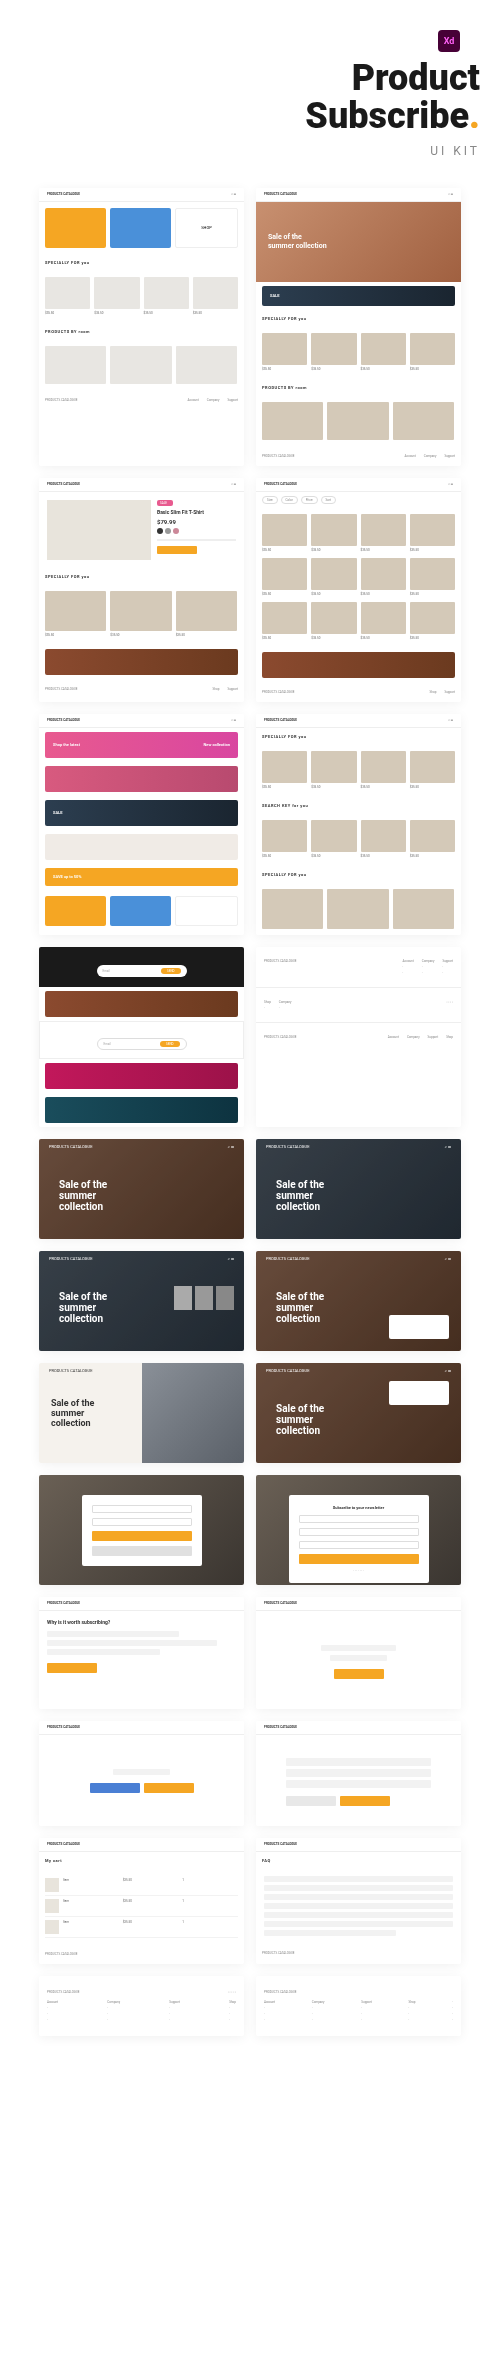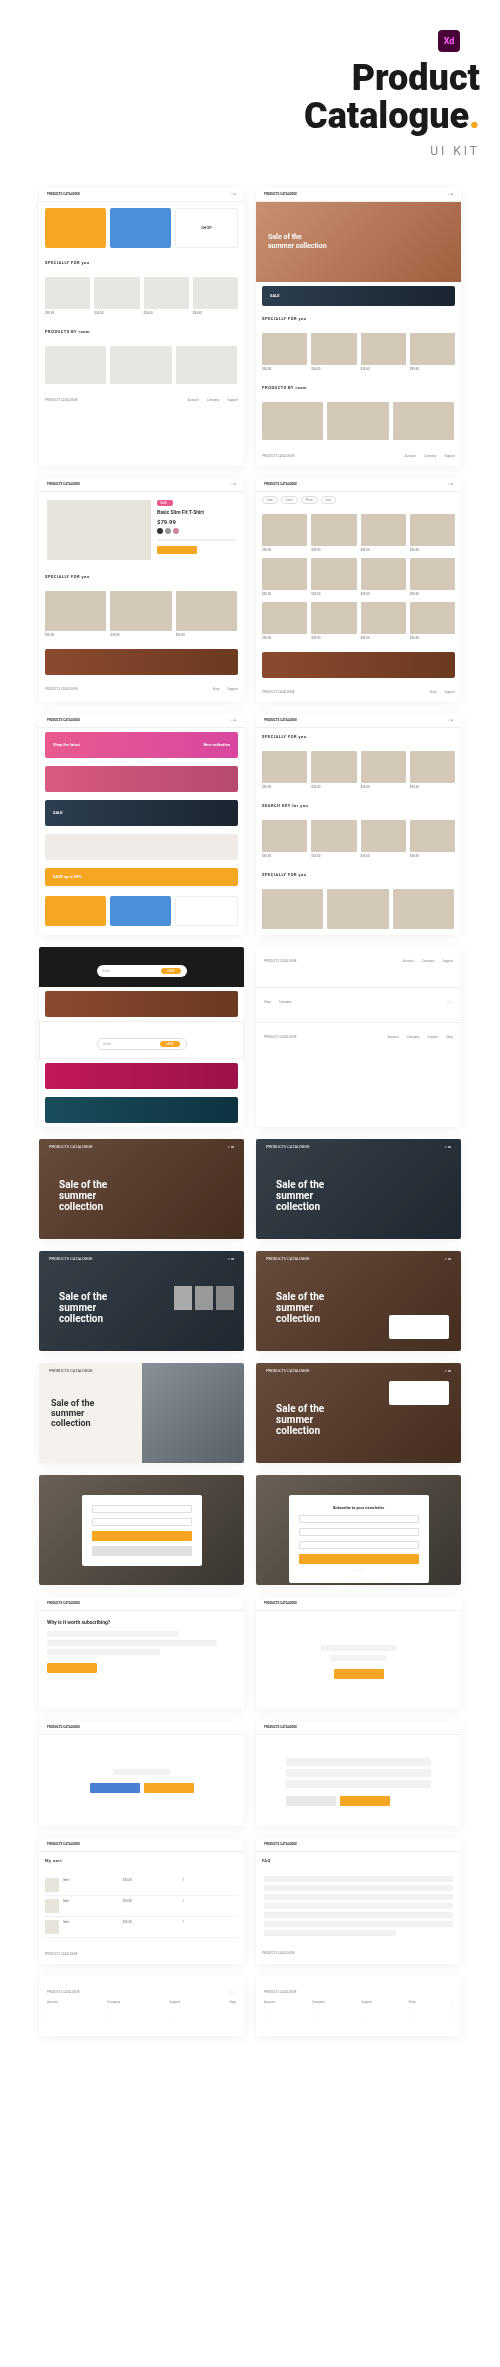--- a/index.html
+++ b/index.html
@@ -78,21 +78,21 @@
 .filter-bar{display:flex;gap:3px;padding:4px 6px;flex-wrap:wrap}
 .filter-bar .chip{font-size:3px;padding:1px 4px;border:1px solid #ddd;border-radius:6px;color:#888}
 .xd-badge{position:absolute;top:30px;right:40px;width:22px;height:22px;background:#470137;border-radius:4px;display:flex;align-items:center;justify-content:center;color:#ff61f6;font-size:9px;font-weight:700}
 </style>
 </head>
 <body>
 
 <div class="xd-badge">Xd</div>
 
 <div class="header">
-  <h1><span>Product</span><br><span>Catalogue</span><span class="dot">.</span></h1>
+  <h1><span>Product</span><br><span>Subscribe</span><span class="dot">.</span></h1>
   <div class="sub">UI KIT</div>
 </div>
 
 <div class="grid">
 
   <div class="card w2">
     <div class="nav-bar">
         <span class="logo">PRODUCTS CATALOGUE</span>
         <span>⌕ ☰</span>
       </div>

